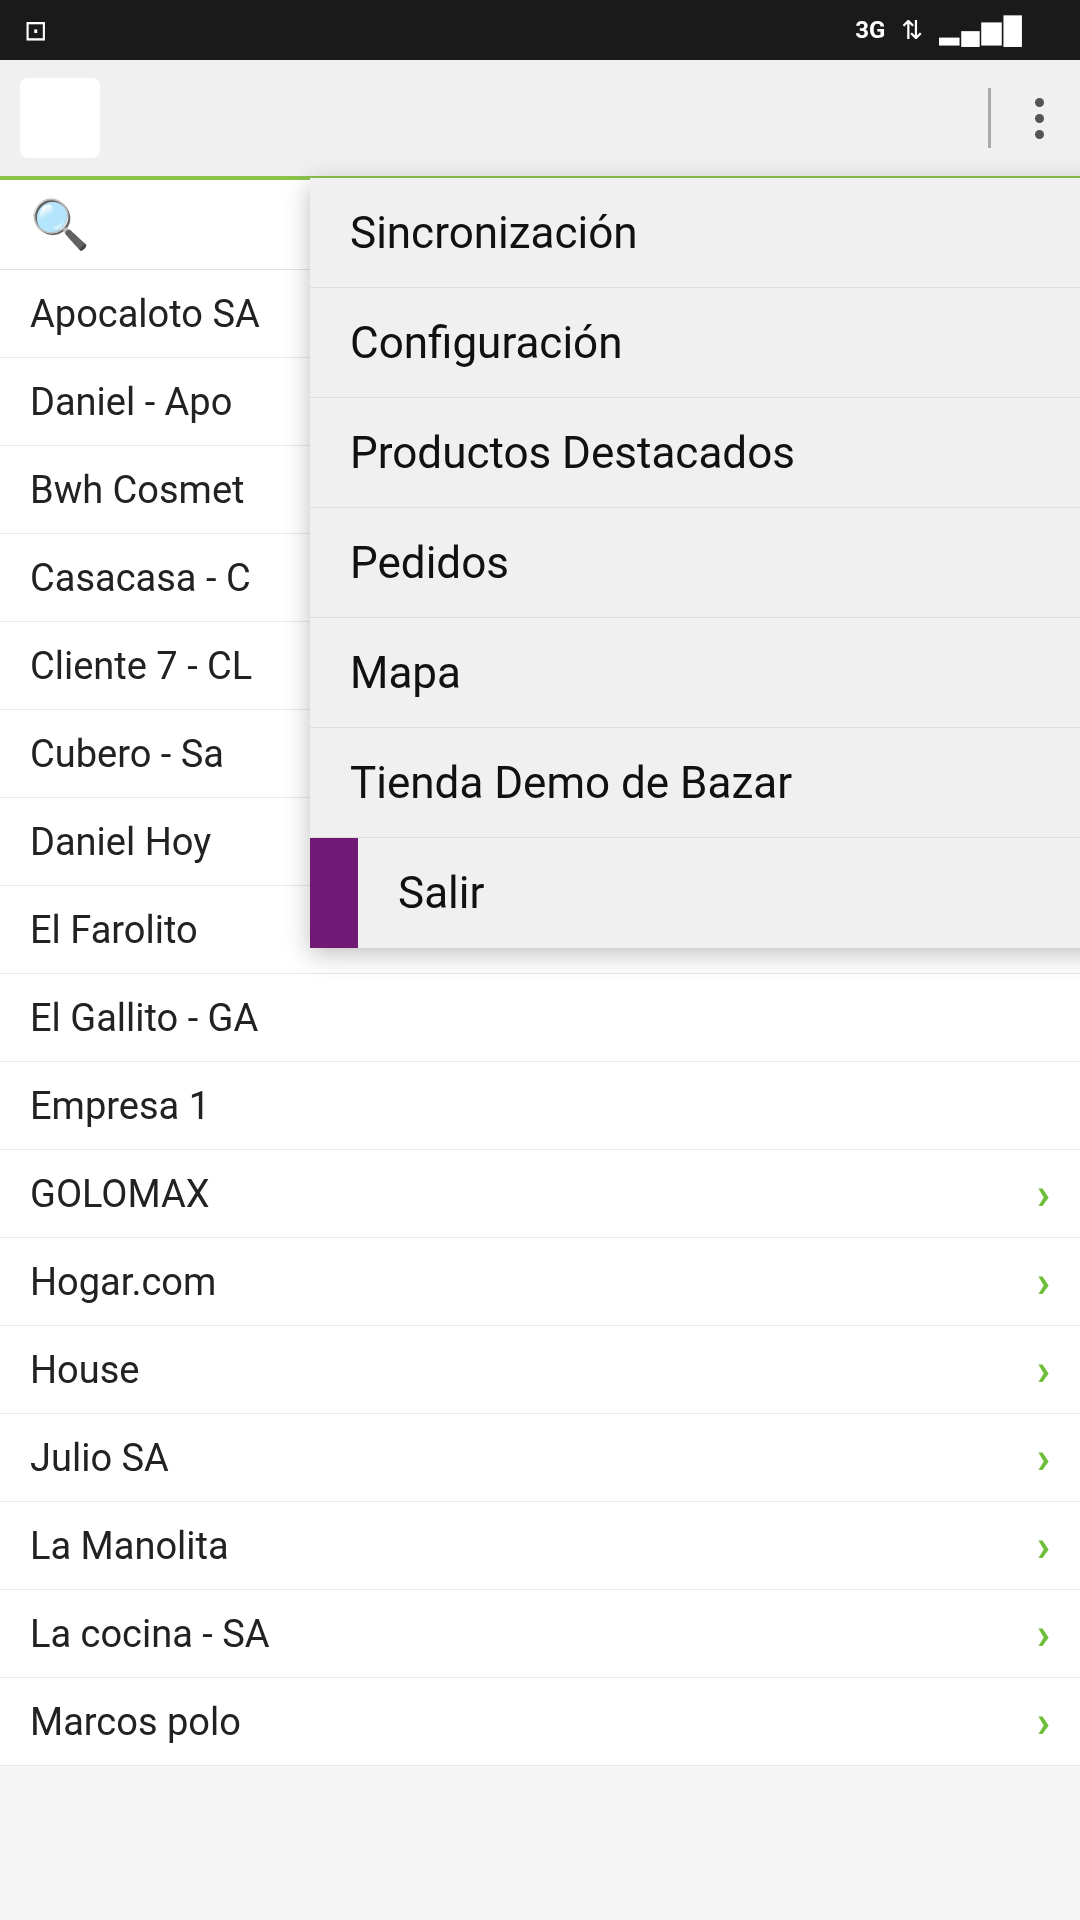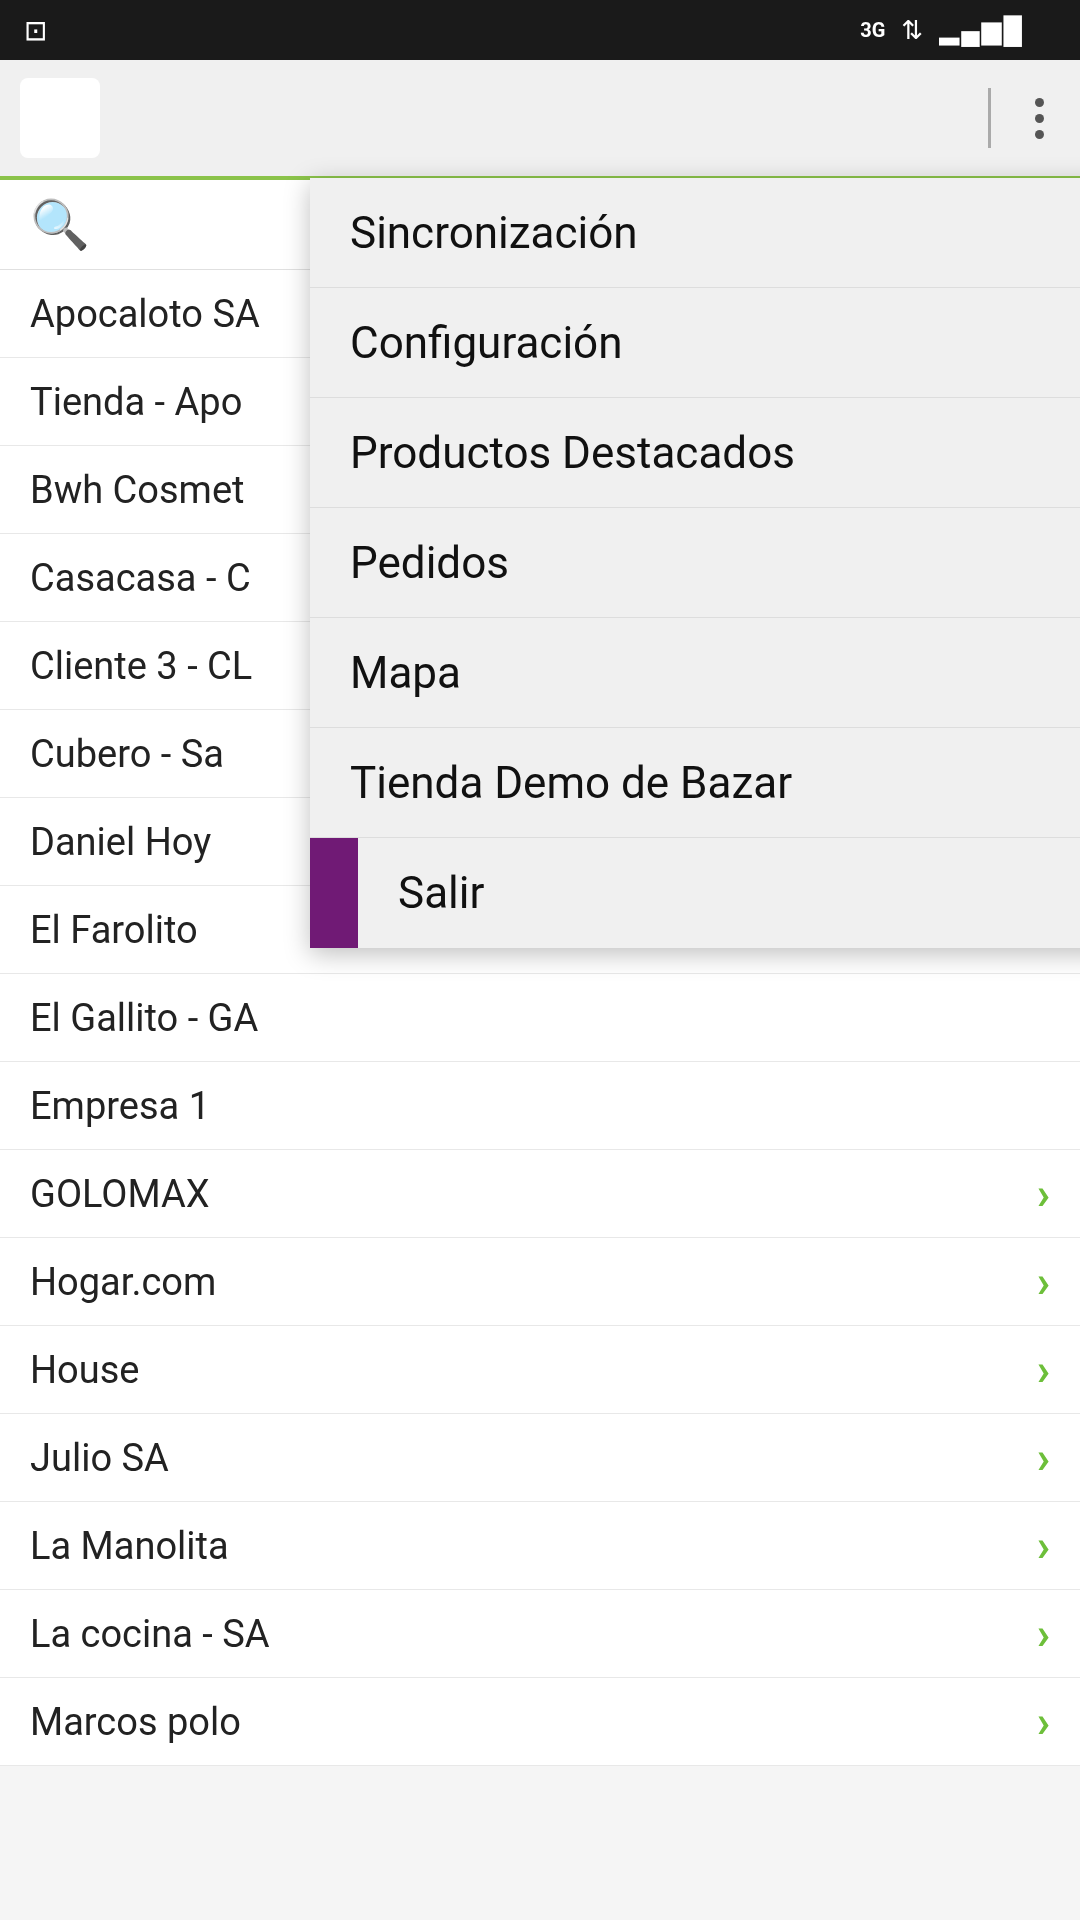--- a/index.html
+++ b/index.html
@@ -168,21 +168,21 @@
       color: #111;
     }
   </style>
 </head>
 <body>
 
 <div class="status-bar">
   <div class="status-bar-left">
     <span style="color:#fff;font-size:28px;">⊡</span>
   </div>
-  <span style="color:#fff;font-size:20px;font-weight:bold;">3G</span>
+  <span style="color:#fff;font-size:24px;font-weight:bold;">3G</span>
   <span style="color:#fff;font-size:26px;">⇅</span>
   <span class="signal-icon">▂▄▆█</span>
   <span class="status-bar-icon"></span>
   <span class="status-bar-time"></span>
 </div>
 
 <div class="app-header">
   <div class="app-logo">
     <span></span>
   </div>
@@ -198,30 +198,30 @@
 
 <div class="search-bar">
   <span class="search-icon-wrap">🔍</span>
 </div>
 
 <div class="client-list" id="client-list">
 <div class="client-item">
       <span class="client-name">Apocaloto SA</span>
     </div>
     <div class="client-item">
-      <span class="client-name">Tienda - Apo</span>
+      <span class="client-name">Daniel - Apo</span>
     </div>
     <div class="client-item">
       <span class="client-name">Bwh Cosmet</span>
     </div>
     <div class="client-item">
       <span class="client-name">Casacasa - C</span>
     </div>
     <div class="client-item">
-      <span class="client-name">Cliente 3 - CL</span>
+      <span class="client-name">Cliente 7 - CL</span>
     </div>
     <div class="client-item">
       <span class="client-name">Cubero - Sa</span>
     </div>
     <div class="client-item">
       <span class="client-name">Daniel Hoy</span>
     </div>
     <div class="client-item">
       <span class="client-name">El Farolito</span>
     </div>

